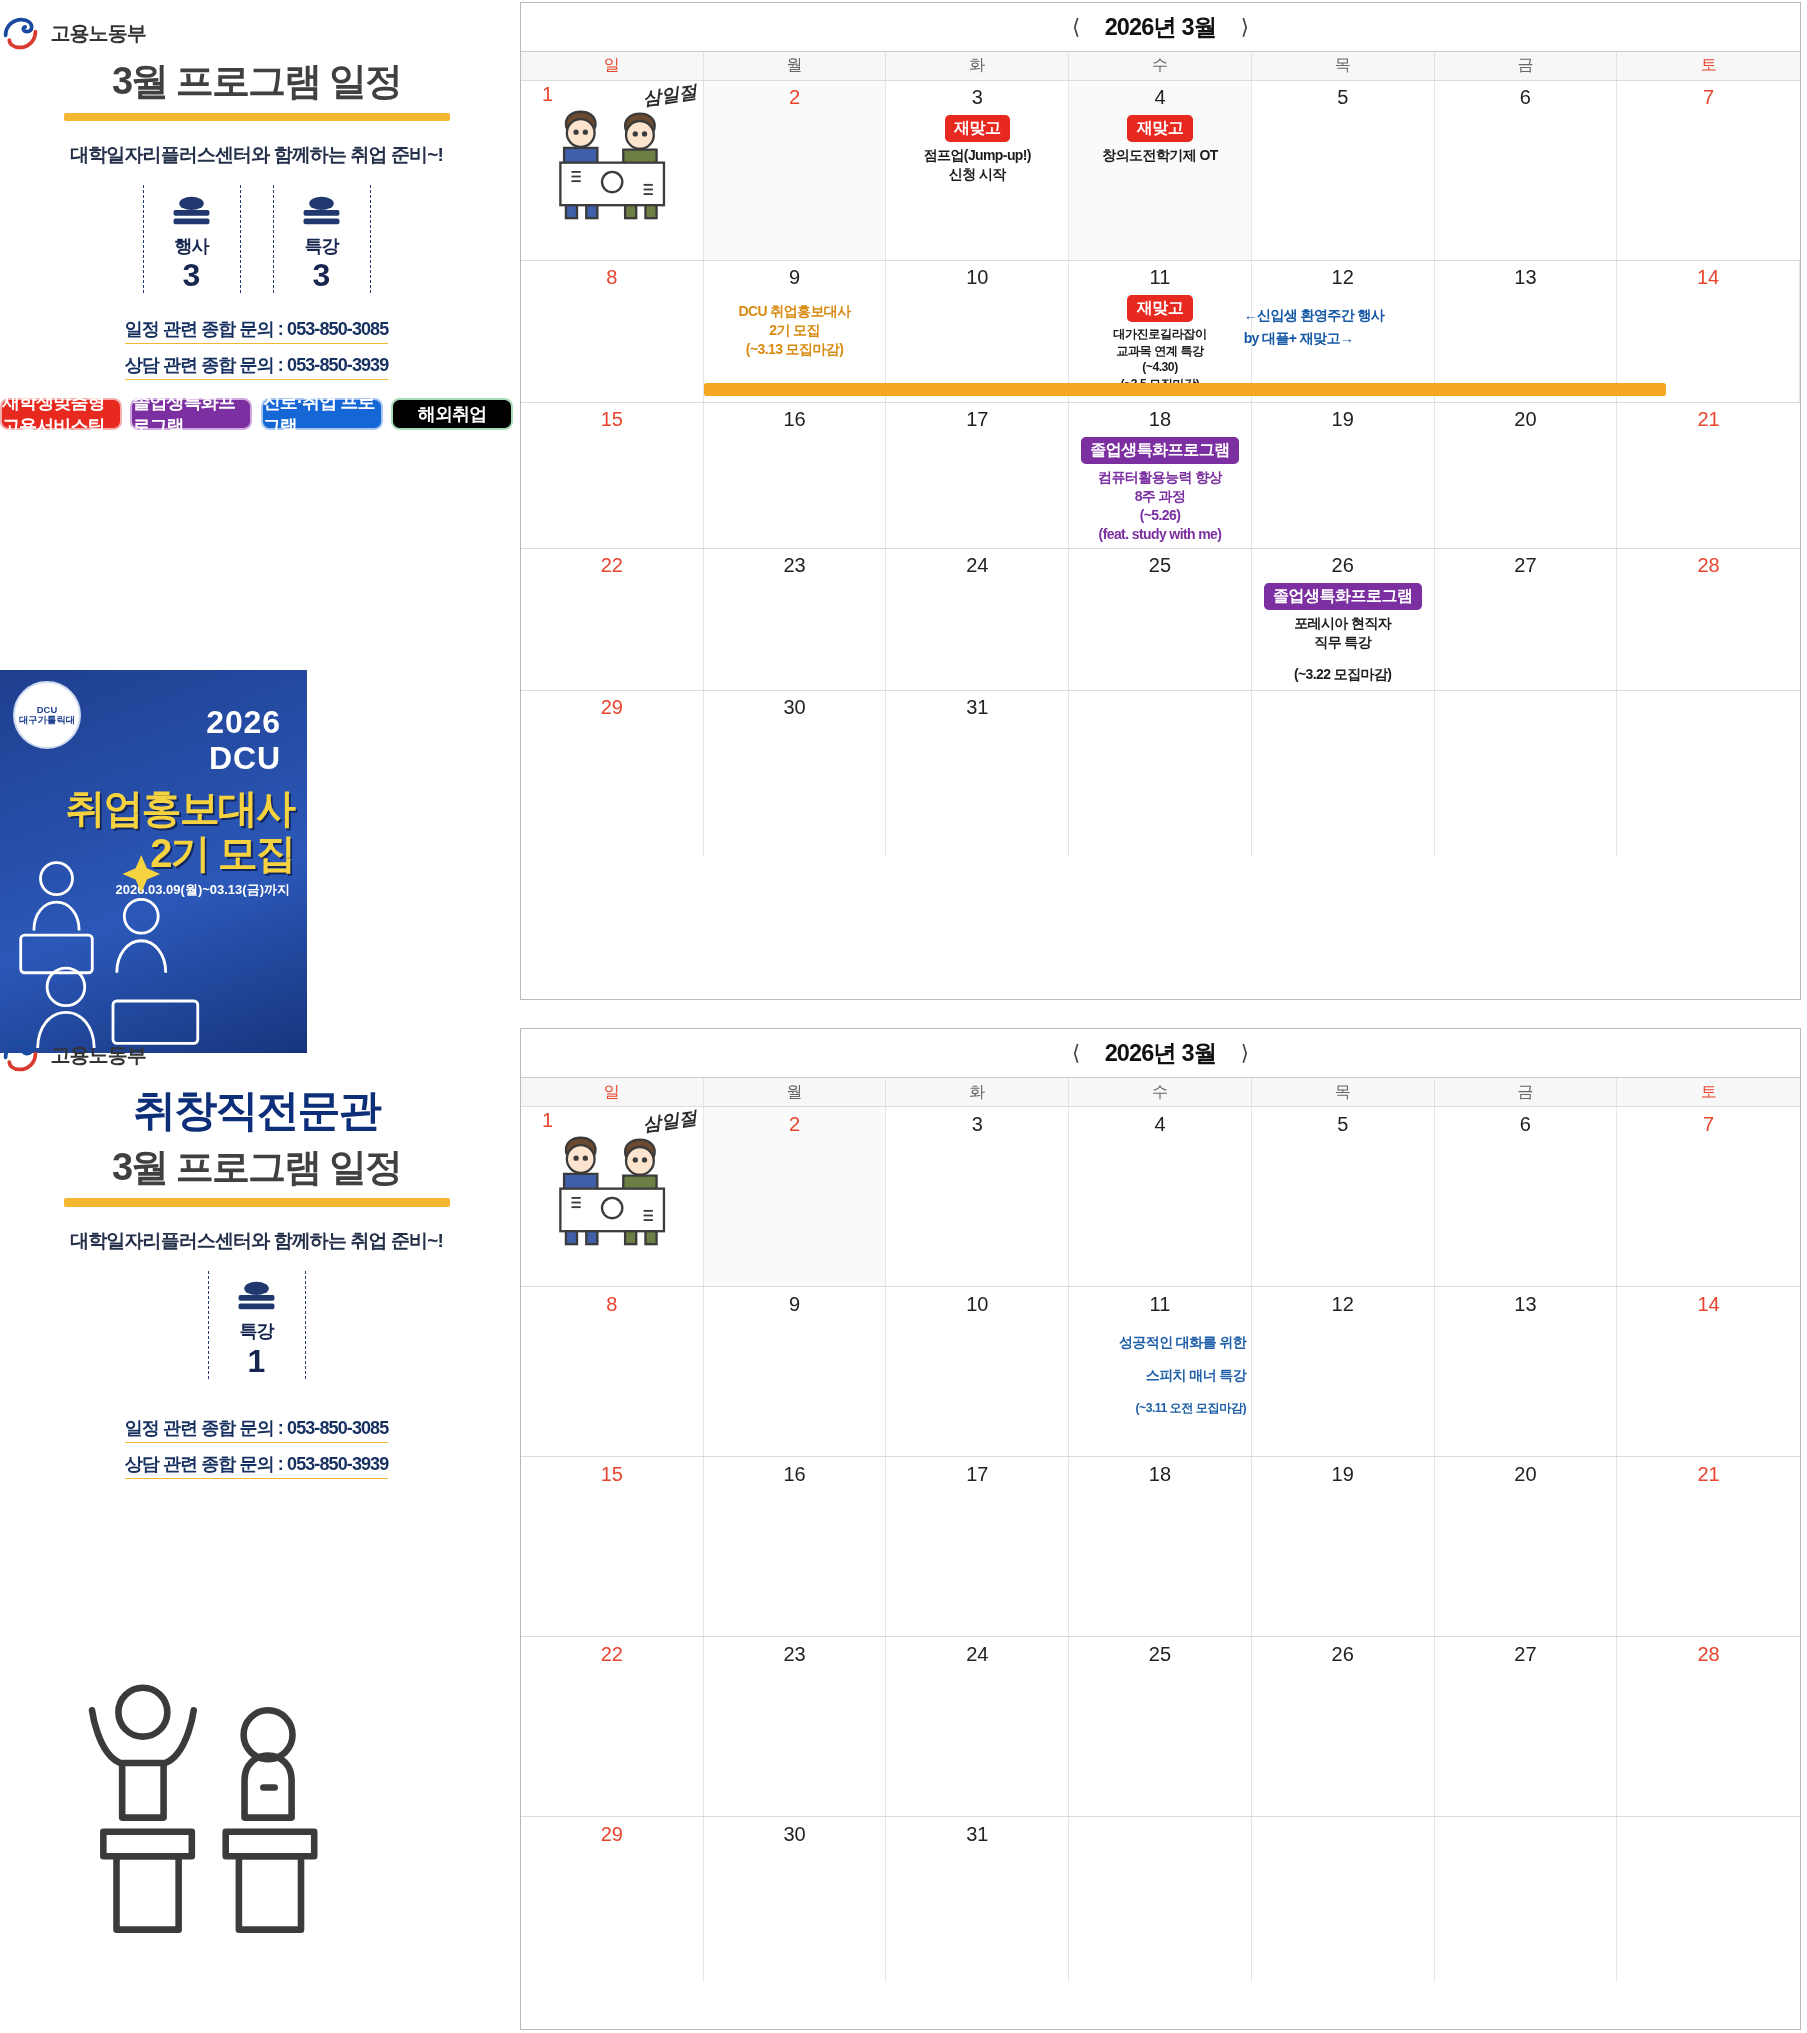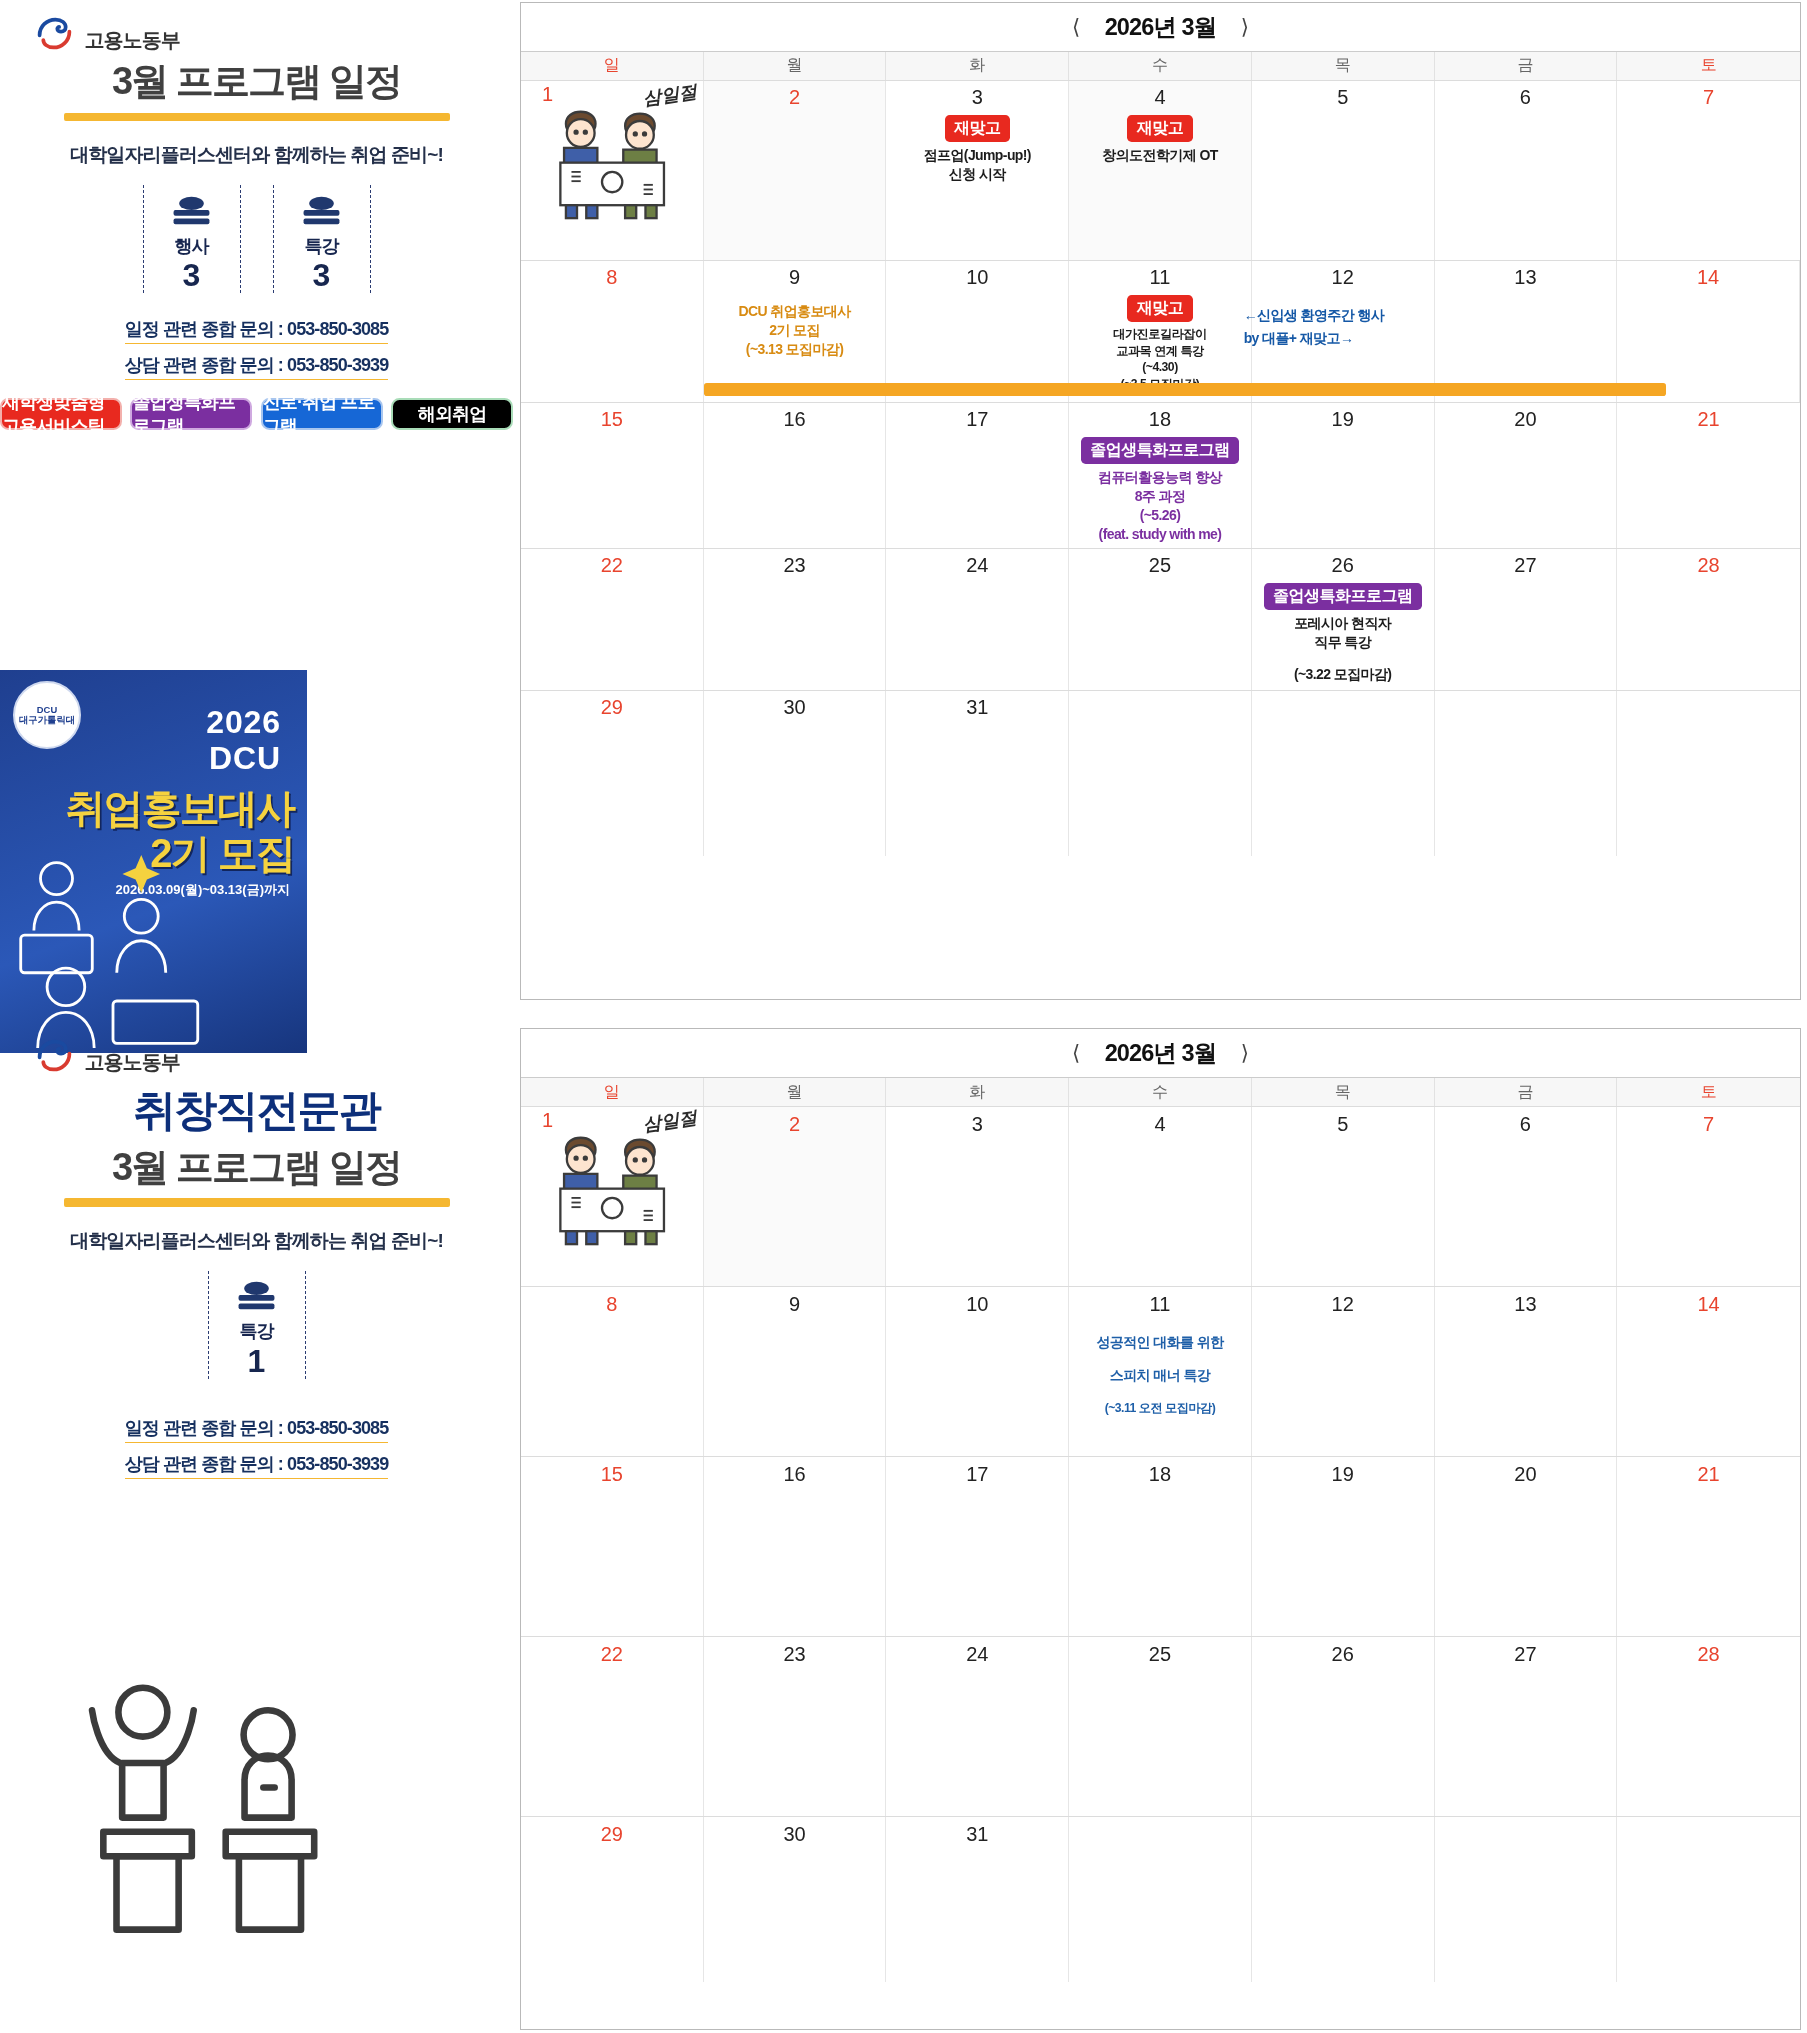--- a/index.html
+++ b/index.html
@@ -12,21 +12,21 @@
   }
   .page { position: relative; width: 1808px; height: 2034px; }
 
   
   .left-col { position: absolute; left: 0; top: 0; width: 513px; height: 2034px; }
 
   .poster { position: relative; width: 513px; padding: 5.6px 0 0 0; }
   .poster-1 { height: 1022px; }
   .poster-2 { position: absolute; top: 1022px; height: 1012px; }
 
-  .gov-row { display: flex; align-items: flex-end; gap: 9.4px; padding-left: 34px; margin-top: 7.5px; }
+  .gov-row { display: flex; align-items: center; gap: 9.4px; margin-top: 7.5px; }
   .gov-logo { width: 41px; height: 41px; }
   .gov-label { font-size: 20px; color: #333; font-weight: bold; letter-spacing: -0.9px; }
 
   .title-main {
     text-align: center;
     font-size: 43px;
     font-weight: bold;
     color: #0d2f7a;
     letter-spacing: -1.9px;
     margin-top: 5.6px;
@@ -582,21 +582,21 @@
           <div class="daynum sun">8</div>
         </div>
         <div class="cell">
           <div class="daynum">9</div>
         </div>
         <div class="cell">
           <div class="daynum">10</div>
         </div>
         <div class="cell">
           <div class="daynum">11</div>
-          <div class="cell-body" style="margin-top:17px;">
+          <div class="cell-body" style="margin-top:17px;text-align:right;">
             <div class="ev-text blue">성공적인 대화를 위한</div>
             <div class="ev-text blue" style="margin-top:15px;">스피치 매너 특강</div>
             <div class="ev-text blue ev-small" style="margin-top:15px;">(~3.11 오전 모집마감)</div>
           </div>
         </div>
         <div class="cell">
           <div class="daynum">12</div>
         </div>
         <div class="cell">
           <div class="daynum">13</div>

